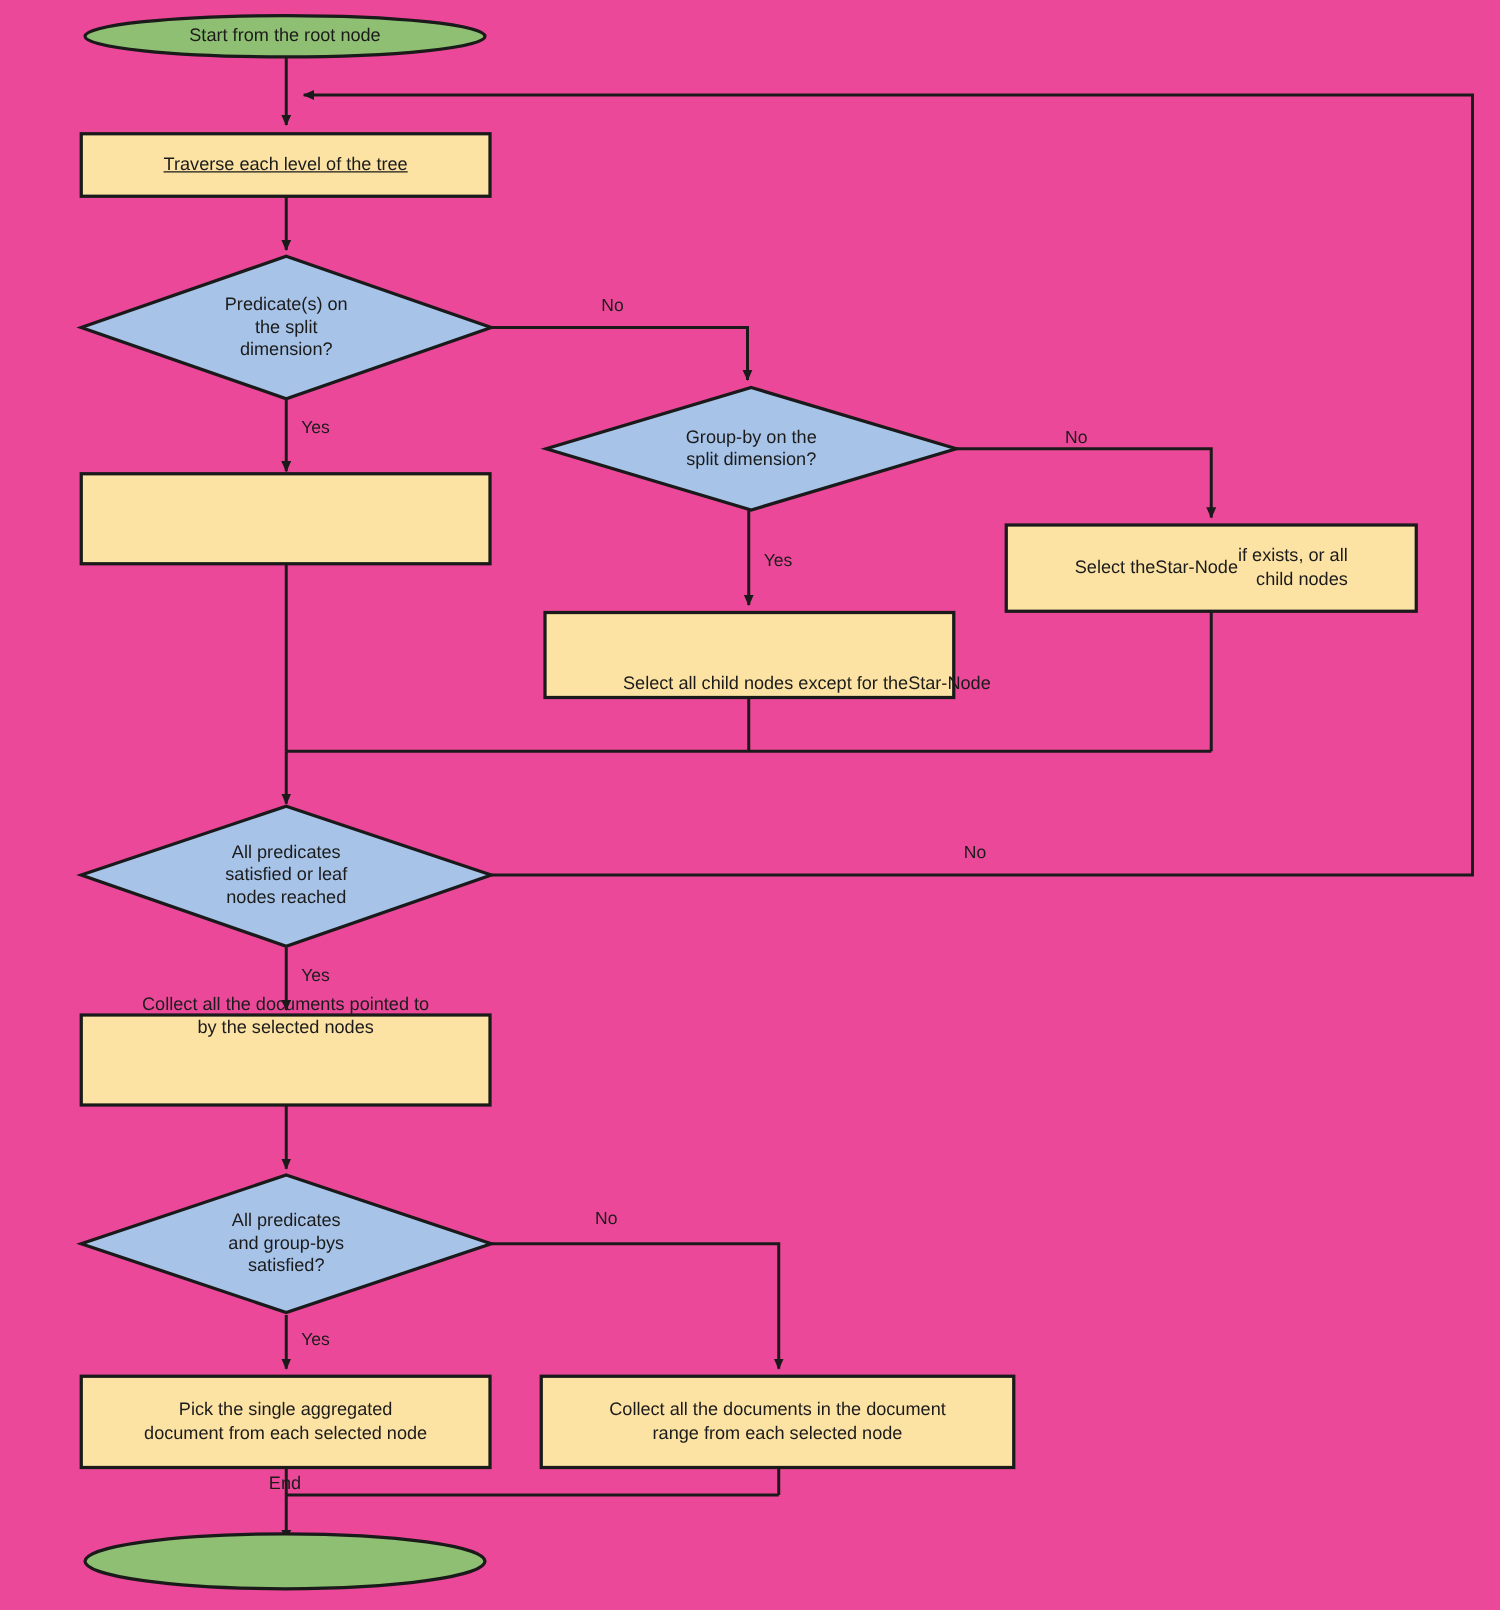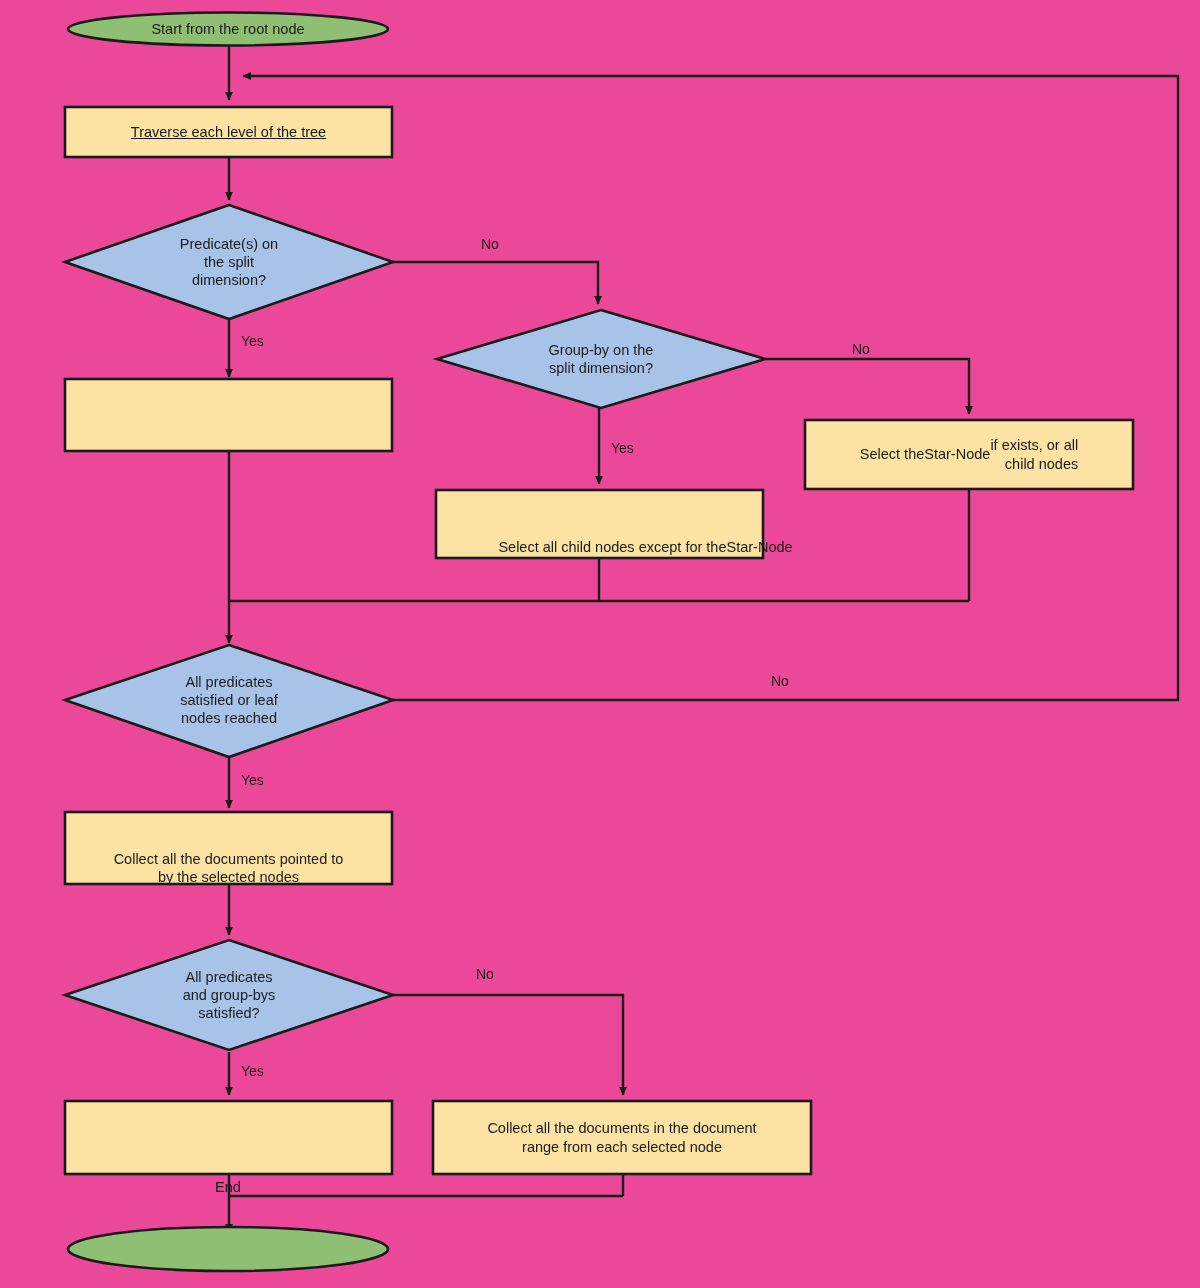--- a/index.html
+++ b/index.html
@@ -134,27 +134,29 @@
   <div class="node-label" style="left:436px; top:513px; width:327px; height:68px;margin-left:46px;"><span>Select all child nodes except for the
 </span><span class="italic-term">Star-Node</span><span></span></div>
 
   <div class="node-label" style="left:805px; top:420px; width:328px; height:69px;text-align:right;"><span>Select the </span><span class="italic-term">Star-Node</span><span> if exists, or all
 child nodes</span></div>
 
   <div class="node-label" style="left:99px; top:660px; width:260px; height:80px;">All predicates
 satisfied or leaf
 nodes reached</div>
 
-  <div class="node-label" style="left:65px; top:832px; width:327px; height:72px;">Collect all the documents pointed to
+  <div class="node-label" style="left:65px; top:777px; width:327px; height:72px;">Collect all the documents pointed to
 by the selected nodes</div>
 
   <div class="node-label" style="left:99px; top:955px; width:260px; height:80px;">All predicates
 and group-bys
 satisfied?</div>
 
+  <div class="node-label" style="left:65px; top:1101px; width:327px; height:73px;">Pick the single aggregated
+document from each selected node</div>
 
   <div class="node-label" style="left:433px; top:1101px; width:378px; height:73px;border-radius:23px;">Collect all the documents in the document
 range from each selected node</div>
 
   <div class="node-label" style="left:68px; top:1165px; width:320px; height:44px;">End</div>
 
   <div class="edge-label" style="left:481px; top:237px;">No</div>
 
   <div class="edge-label" style="left:241px; top:334px;">Yes</div>
 

